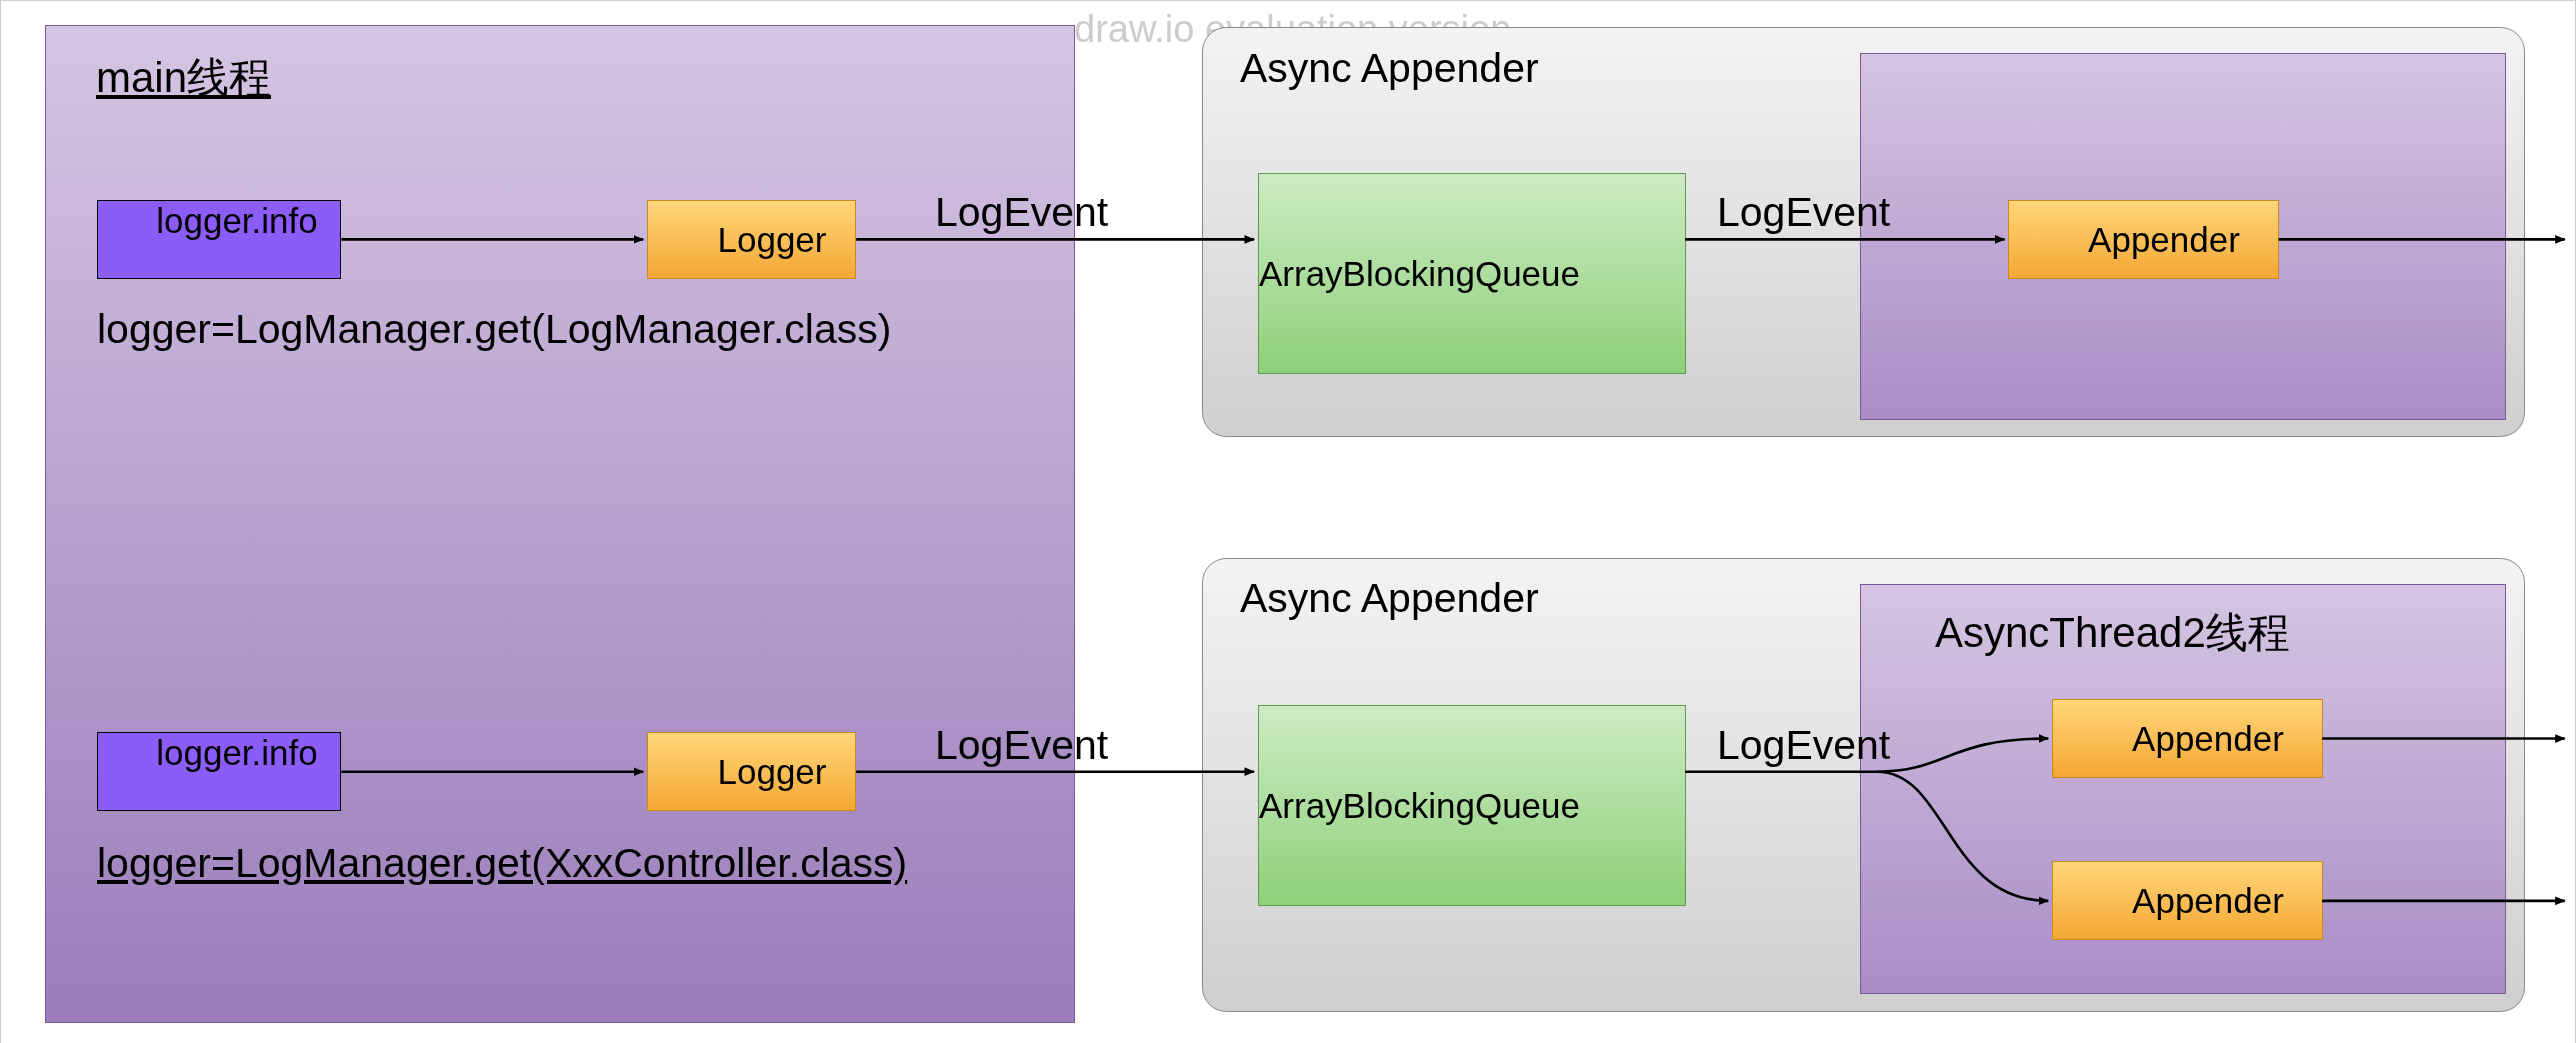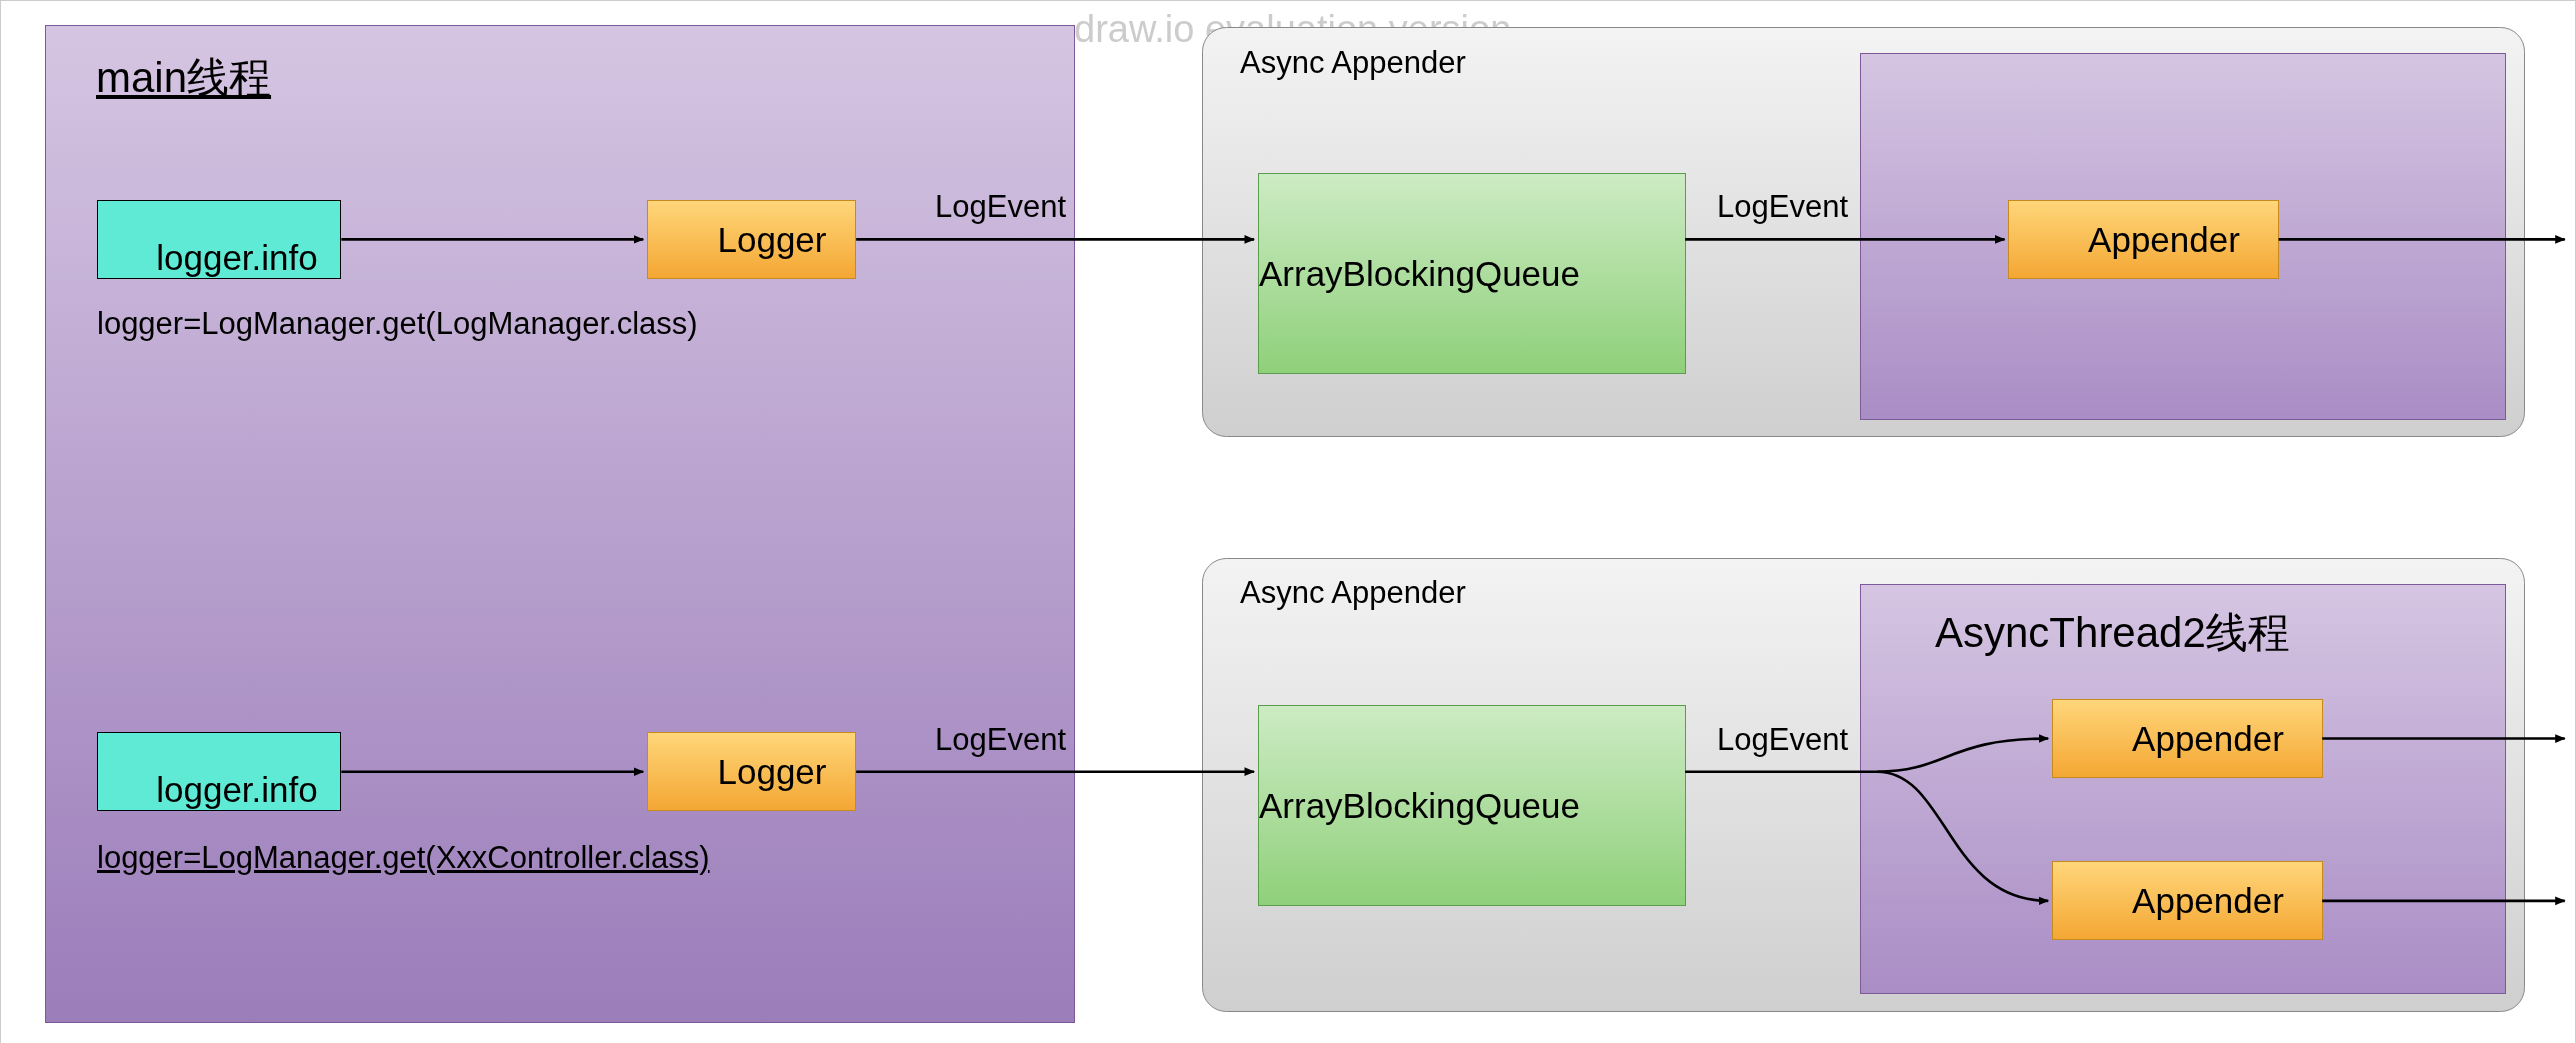--- a/index.html
+++ b/index.html
@@ -22,31 +22,31 @@
   .label {
     position: absolute;
     font-size: 35px;
     white-space: nowrap;
     color: #000;
   }
   .title {
     font-size: 42px;
   }
   .small {
-    font-size: 31px;
+    font-size: 41px;
   }
   .main-box {
     border: 1.7px solid #7c5a9a;
     background: linear-gradient(to bottom, #d5c5e2 0%, #9b7dba 100%);
   }
   .white-box {
     border: 1.7px solid #000;
-    background: #5eead4;
+    background: #8b5cf6;
     display: flex;
-    align-items: flex-end;
+    align-items: flex-start;
     justify-content: center;
     padding-left: 36px;
   }
   .orange-box {
     border: 1.7px solid #c78a1e;
     background: linear-gradient(to bottom, #ffd67a 0%, #f4a733 100%);
     display: flex;
     align-items: center;
     justify-content: center;
     padding-left: 41px;

